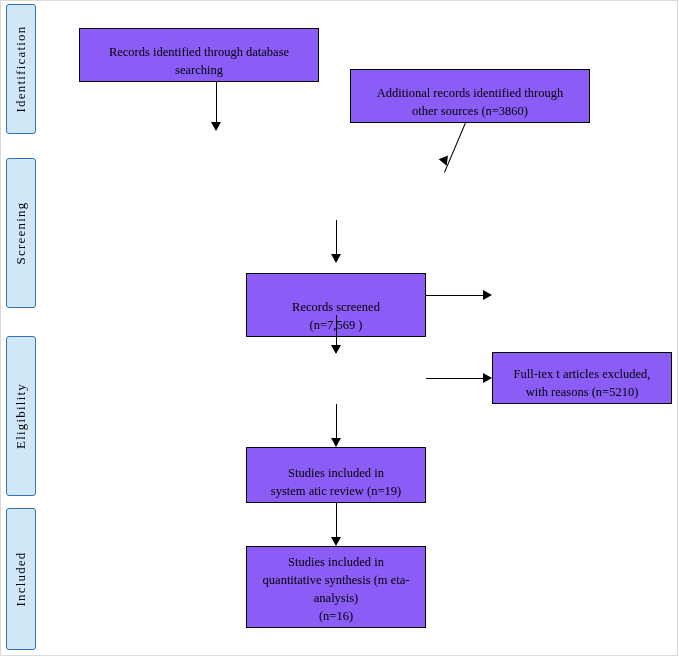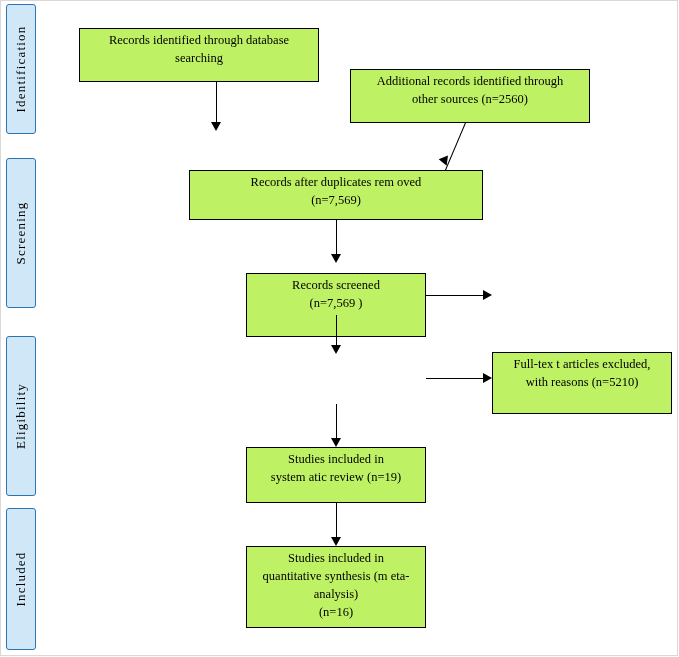--- a/index.html
+++ b/index.html
@@ -40,23 +40,23 @@
     white-space: nowrap;
     font-size: 13px;
     color: #000000;
     letter-spacing: 1.2px;
   }
   
   .box {
     position: absolute;
     border: 1px solid #000000;
     box-sizing: border-box;
-    background: #bef264;
+    background: #8b5cf6;
     display: flex;
-    align-items: flex-start;
+    align-items: flex-end;
     justify-content: center;
     text-align: center;
     font-size: 12.5px;
     color: #000000;
     line-height: 1.45;
     padding: 2px 6px;
   }
   .box span {
     display: block;
     width: 100%;
@@ -116,51 +116,47 @@
     <span class="stage-text">Included</span>
   </div>
 
   <div class="box" style="left:79px; top:28px; width:240px; height:54px;">
     <span>Records identified through database
 searching</span>
   </div>
 
   <div class="box" style="left:350px; top:69px; width:240px; height:54px;">
     <span>Additional records identified through
-other sources (n=2560)</span>
+other sources (n=3860)</span>
   </div>
 
   <div class="vline" style="left:216px; top:82px; height:42px;"></div>
   <div class="arrow-down" style="left:211px; top:122px;"></div>
 
   <div class="diag" style="left:466px; top:123px; width:54px; transform: rotate(113deg);"></div>
   <div class="arrow-down" style="left:440px; top:157px; transform: rotate(-22deg);"></div>
 
-  <div class="box" style="left:189px; top:170px; width:294px; height:50px;">
-    <span>Records after duplicates rem oved
-(n=7,569)</span>
-  </div>
 
   <div class="vline" style="left:336px; top:220px; height:36px;"></div>
   <div class="arrow-down" style="left:331px; top:254px;"></div>
 
   <div class="box" style="left:246px; top:273px; width:180px; height:64px;">
     <span>Records screened
 (n=7,569 )</span>
   </div>
 
 
   <div class="hline" style="left:426px; top:295px; width:58px;"></div>
   <div class="arrow-right" style="left:483px; top:290px;"></div>
 
   <div class="vline" style="left:336px; top:315px; height:32px;"></div>
   <div class="arrow-down" style="left:331px; top:345px;"></div>
 
 
-  <div class="box" style="left:492px; top:352px; width:180px; height:62px;">
+  <div class="box" style="left:492px; top:352px; width:180px; height:52px;">
     <span>Full-tex t articles excluded,
 with reasons (n=5210)</span>
   </div>
 
   <div class="hline" style="left:426px; top:378px; width:58px;"></div>
   <div class="arrow-right" style="left:483px; top:373px;"></div>
 
   <div class="vline" style="left:336px; top:404px; height:36px;"></div>
   <div class="arrow-down" style="left:331px; top:438px;"></div>
 

